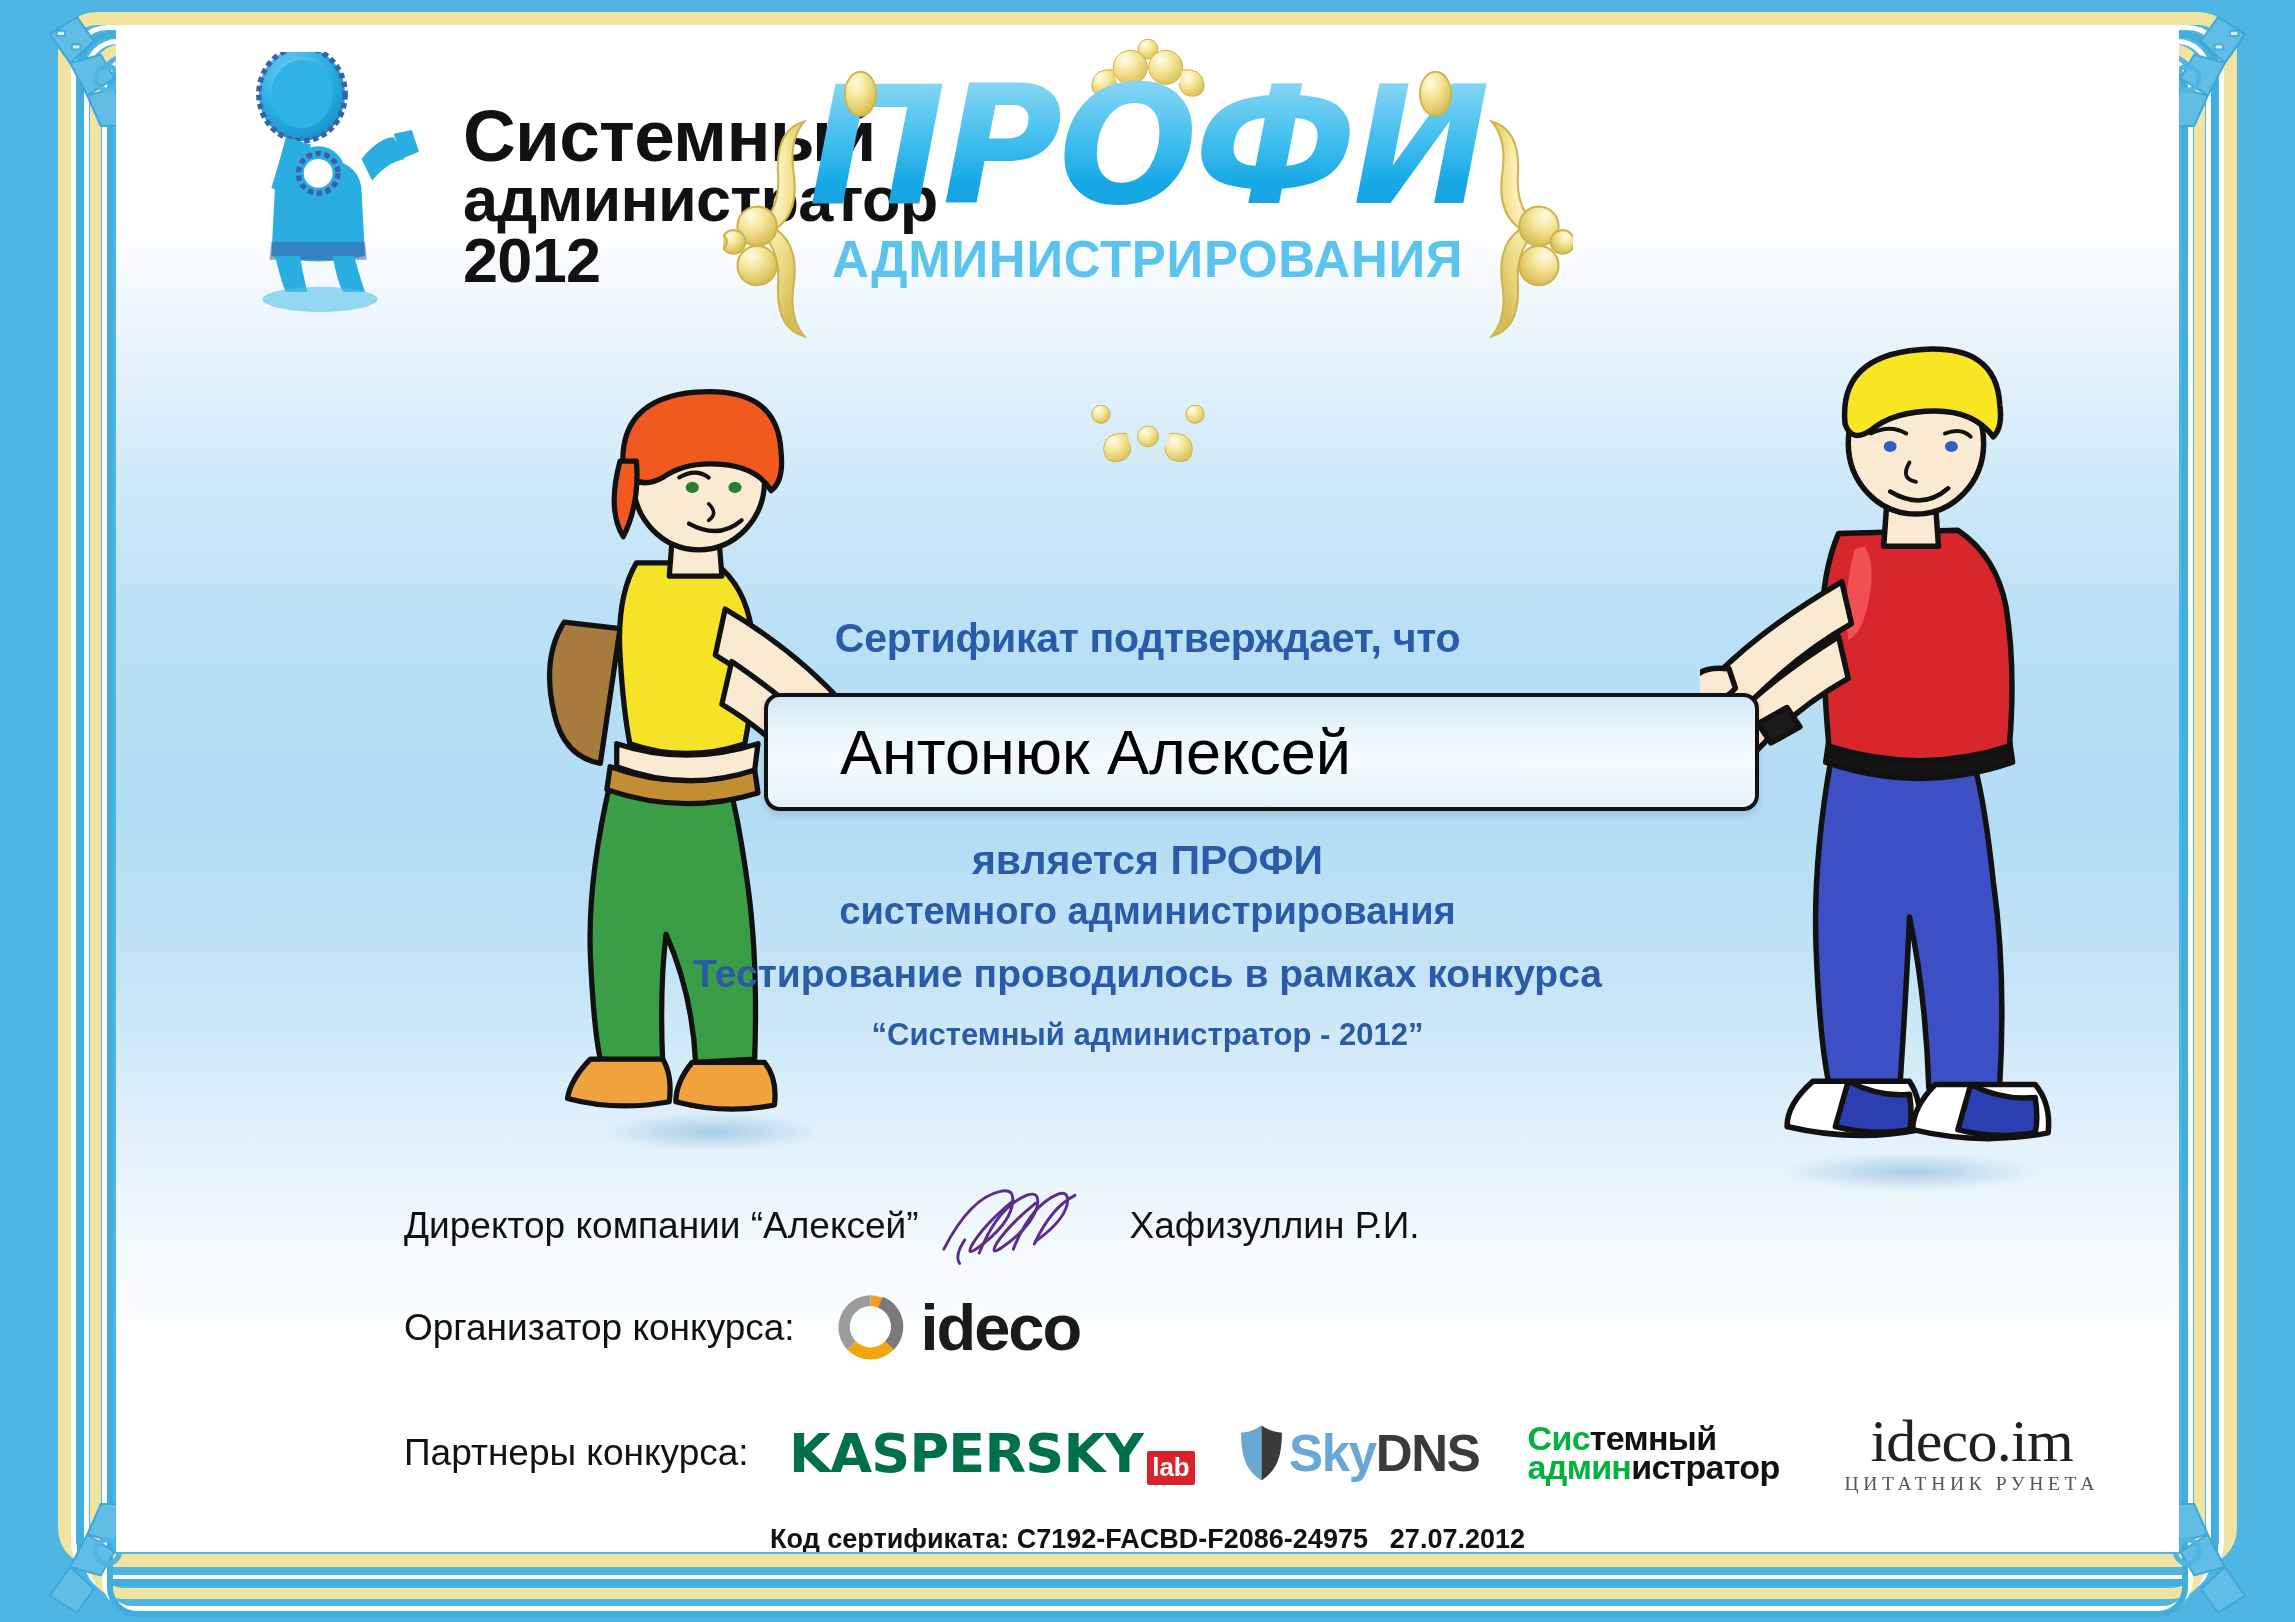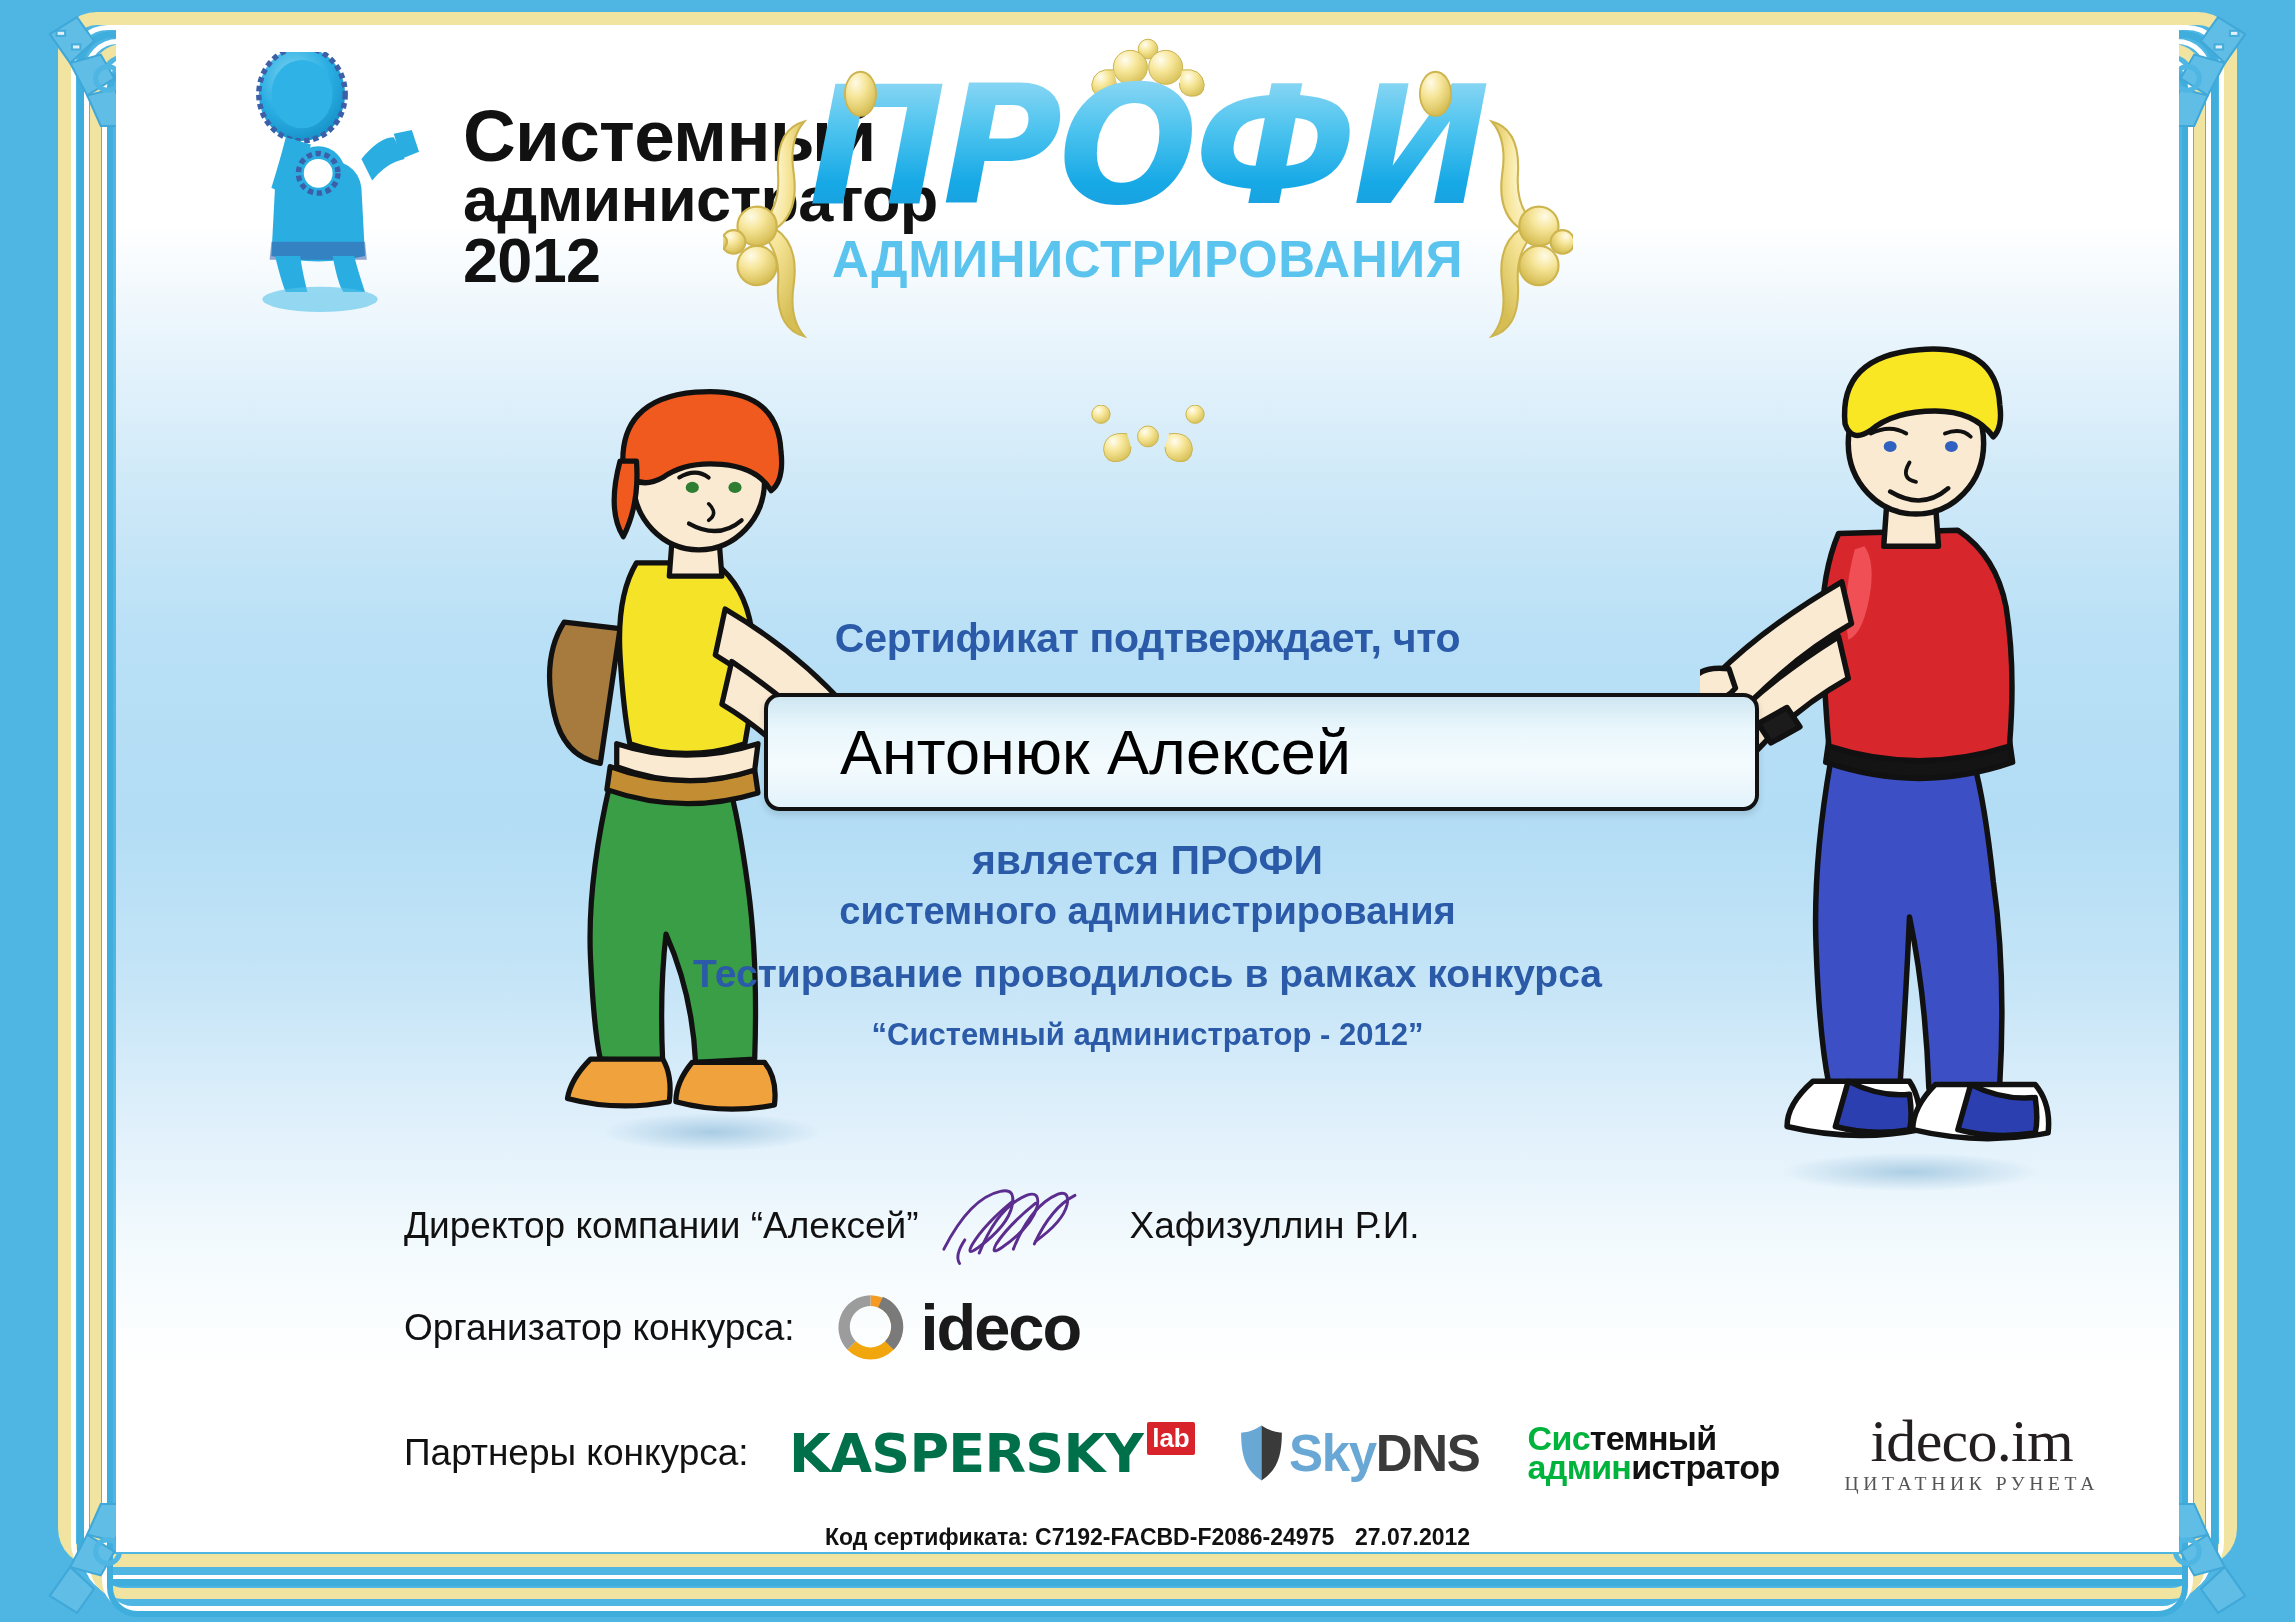--- a/index.html
+++ b/index.html
@@ -165,21 +165,21 @@
   #partners-row {
     position:absolute;
     left:288px; top:1381px;
     display:flex; align-items:center; gap:26px;
     height:92px;
   }
   #partners-label { font-size:37px; color:#111; white-space:nowrap; margin-right:14.4px; }
   .partner { display:flex; align-items:center; }
 
   
-  #kaspersky-logo { display:flex; align-items:flex-start; }
+  #kaspersky-logo { display:flex; align-items:flex-end; }
   #kaspersky-word {
     font-size:54px; font-weight:bold; color:#00704A;
     letter-spacing:-0.7px; font-family:"DejaVu Sans", sans-serif;
   }
   #kaspersky-lab {
     font-size:26px; font-weight:bold; color:#D8232A;
     background:#D8232A; color:#fff; padding:1.3px 5.2px;
     margin-left:3.9px; border-radius:2px;
   }
 
@@ -199,21 +199,21 @@
   
   #bashim-logo { text-align:center; font-family:"Liberation Serif", serif; }
   #bashim-word { font-size:60px; color:#231F20; letter-spacing:-0.7px; line-height:1; }
   #bashim-sub  { font-size:19.6px; color:#555; letter-spacing:4.6px; margin-top:2.6px; }
 
   
   #footer-code {
     position:absolute;
     left:0; right:0; top:1498px;
     text-align:center;
-    font-size:23px; color:#111;
+    font-size:27px; color:#111;
     font-weight:normal;
   }
   #footer-code .lbl { font-weight:bold; }
   #footer-code .code { font-weight:bold; letter-spacing:0px; }
   #footer-code .date { font-weight:bold; margin-left:14.4px; }
 
   
   .character { position:absolute; }
   #girl-char { left:393px; top:353px; width:406px; height:772px; }
   #boy-char  { left:1584px; top:314px; width:419px; height:851px; }

